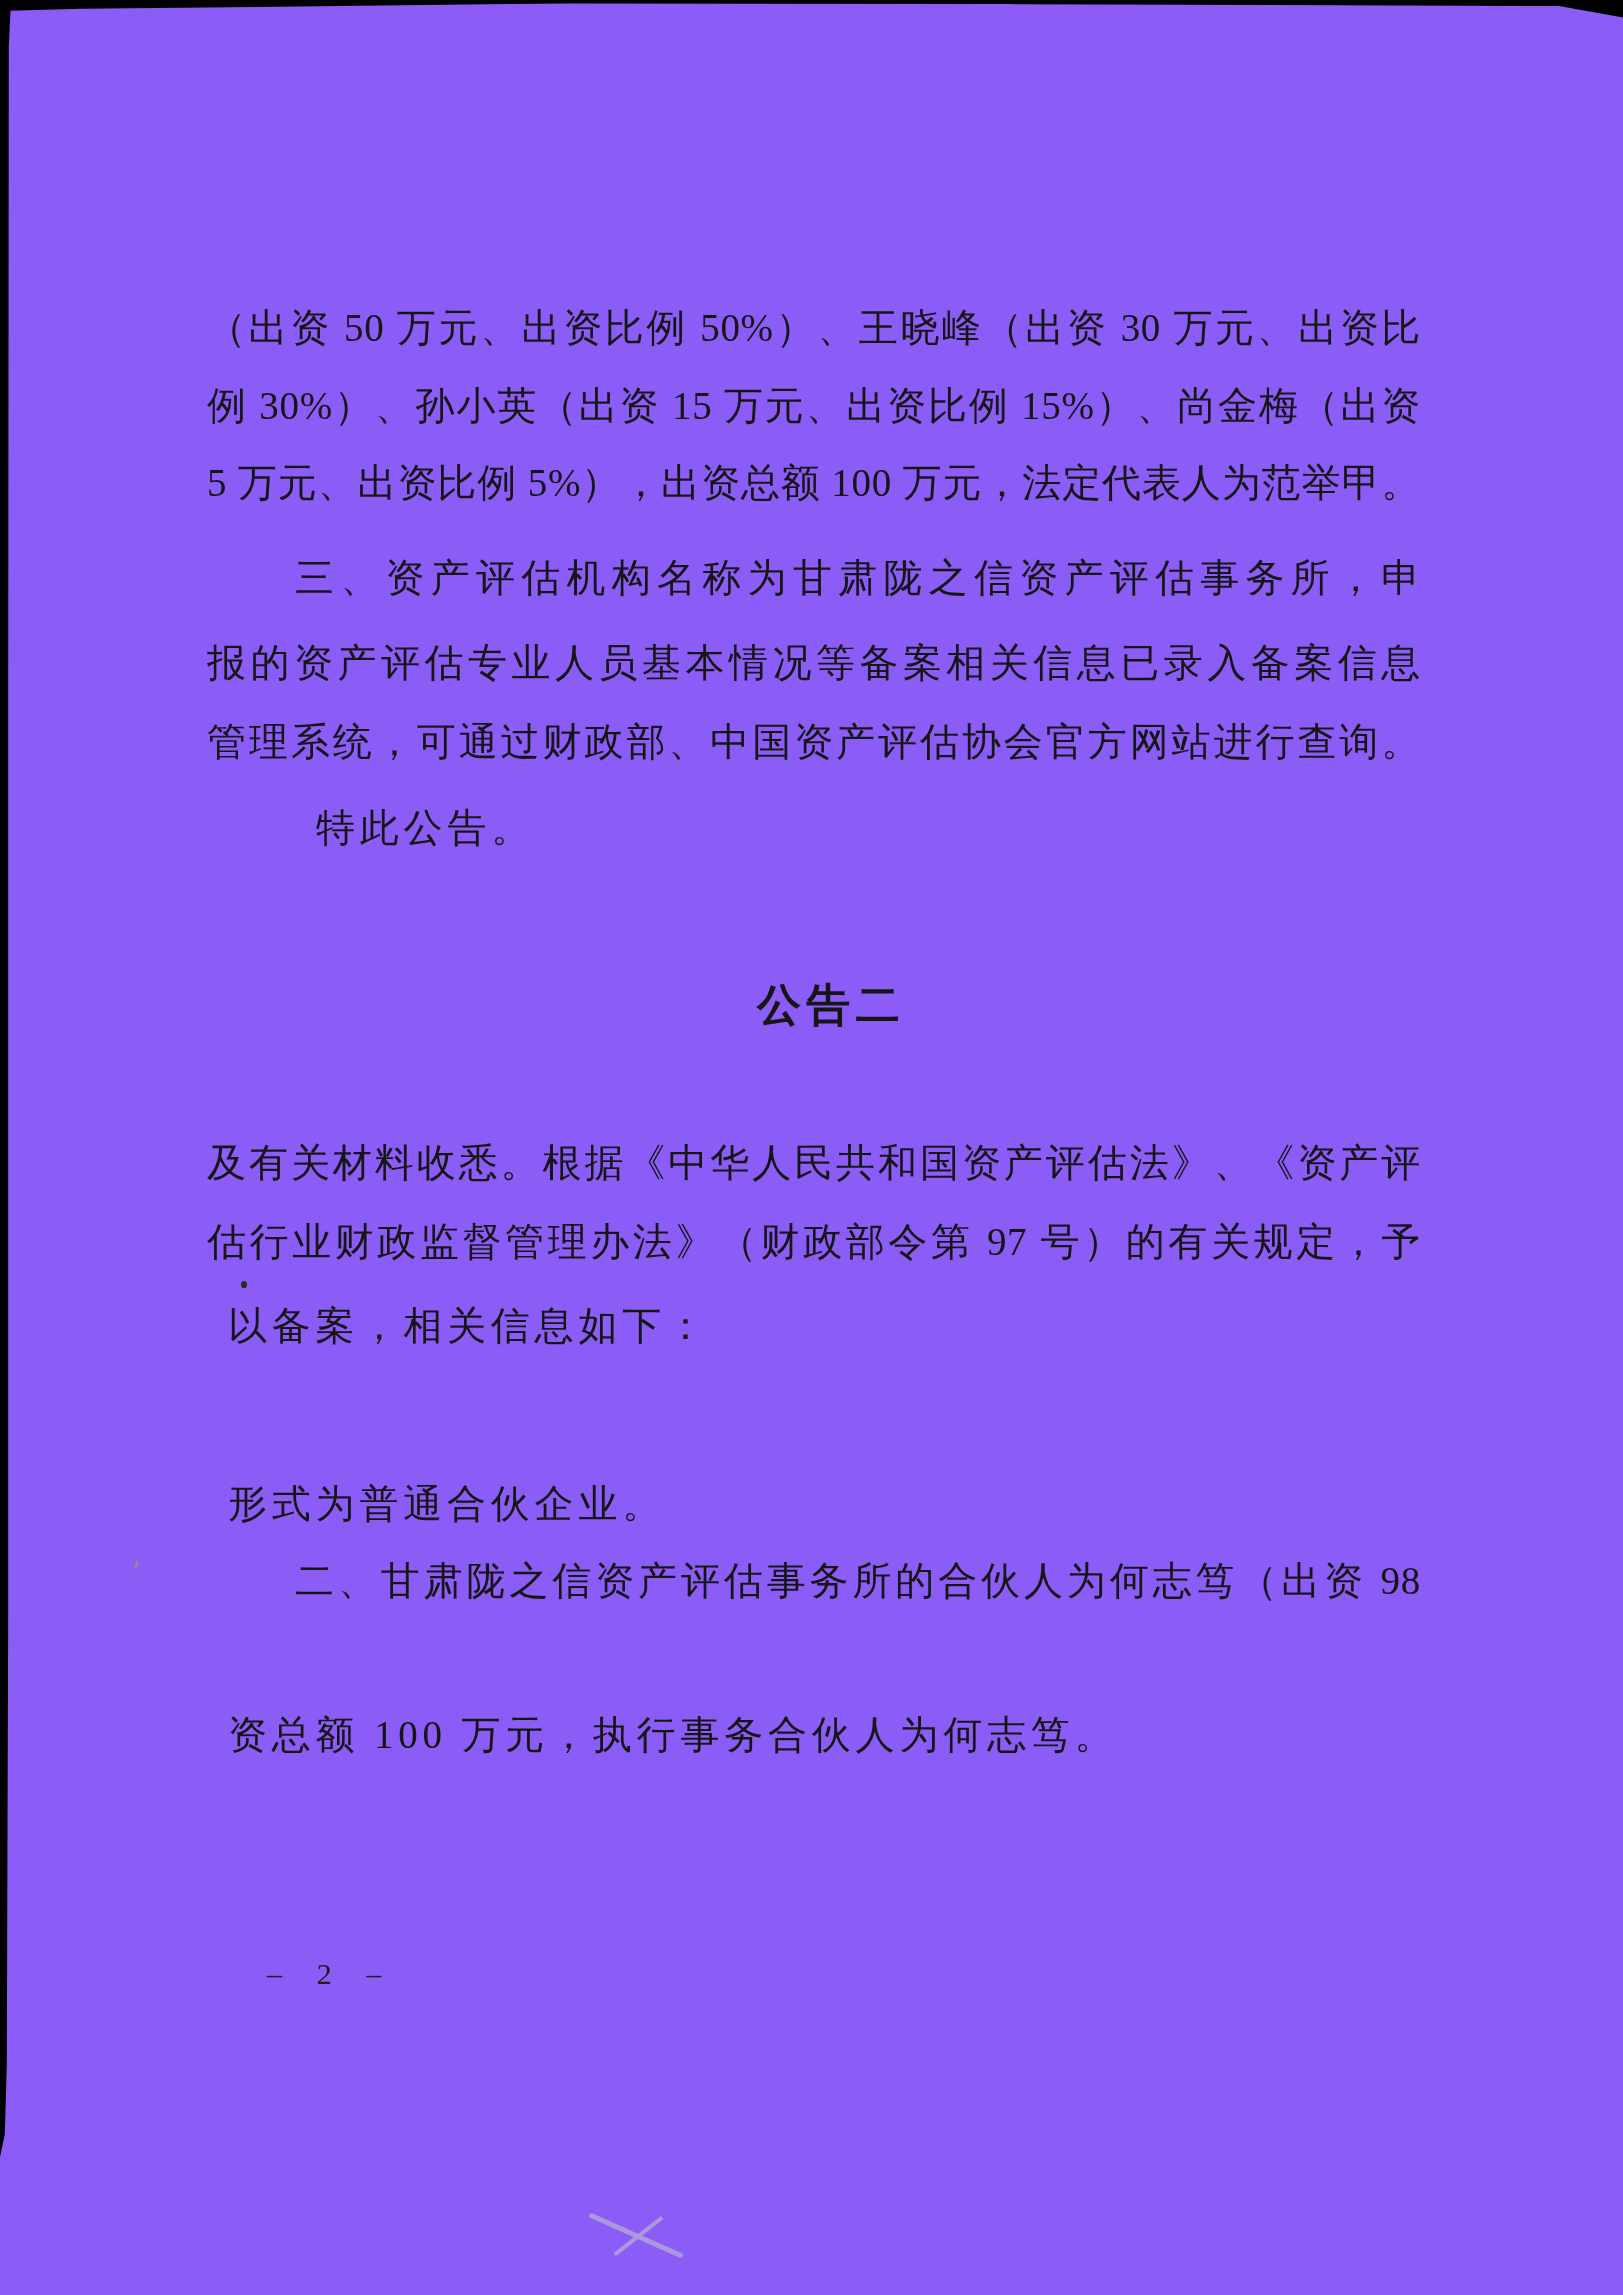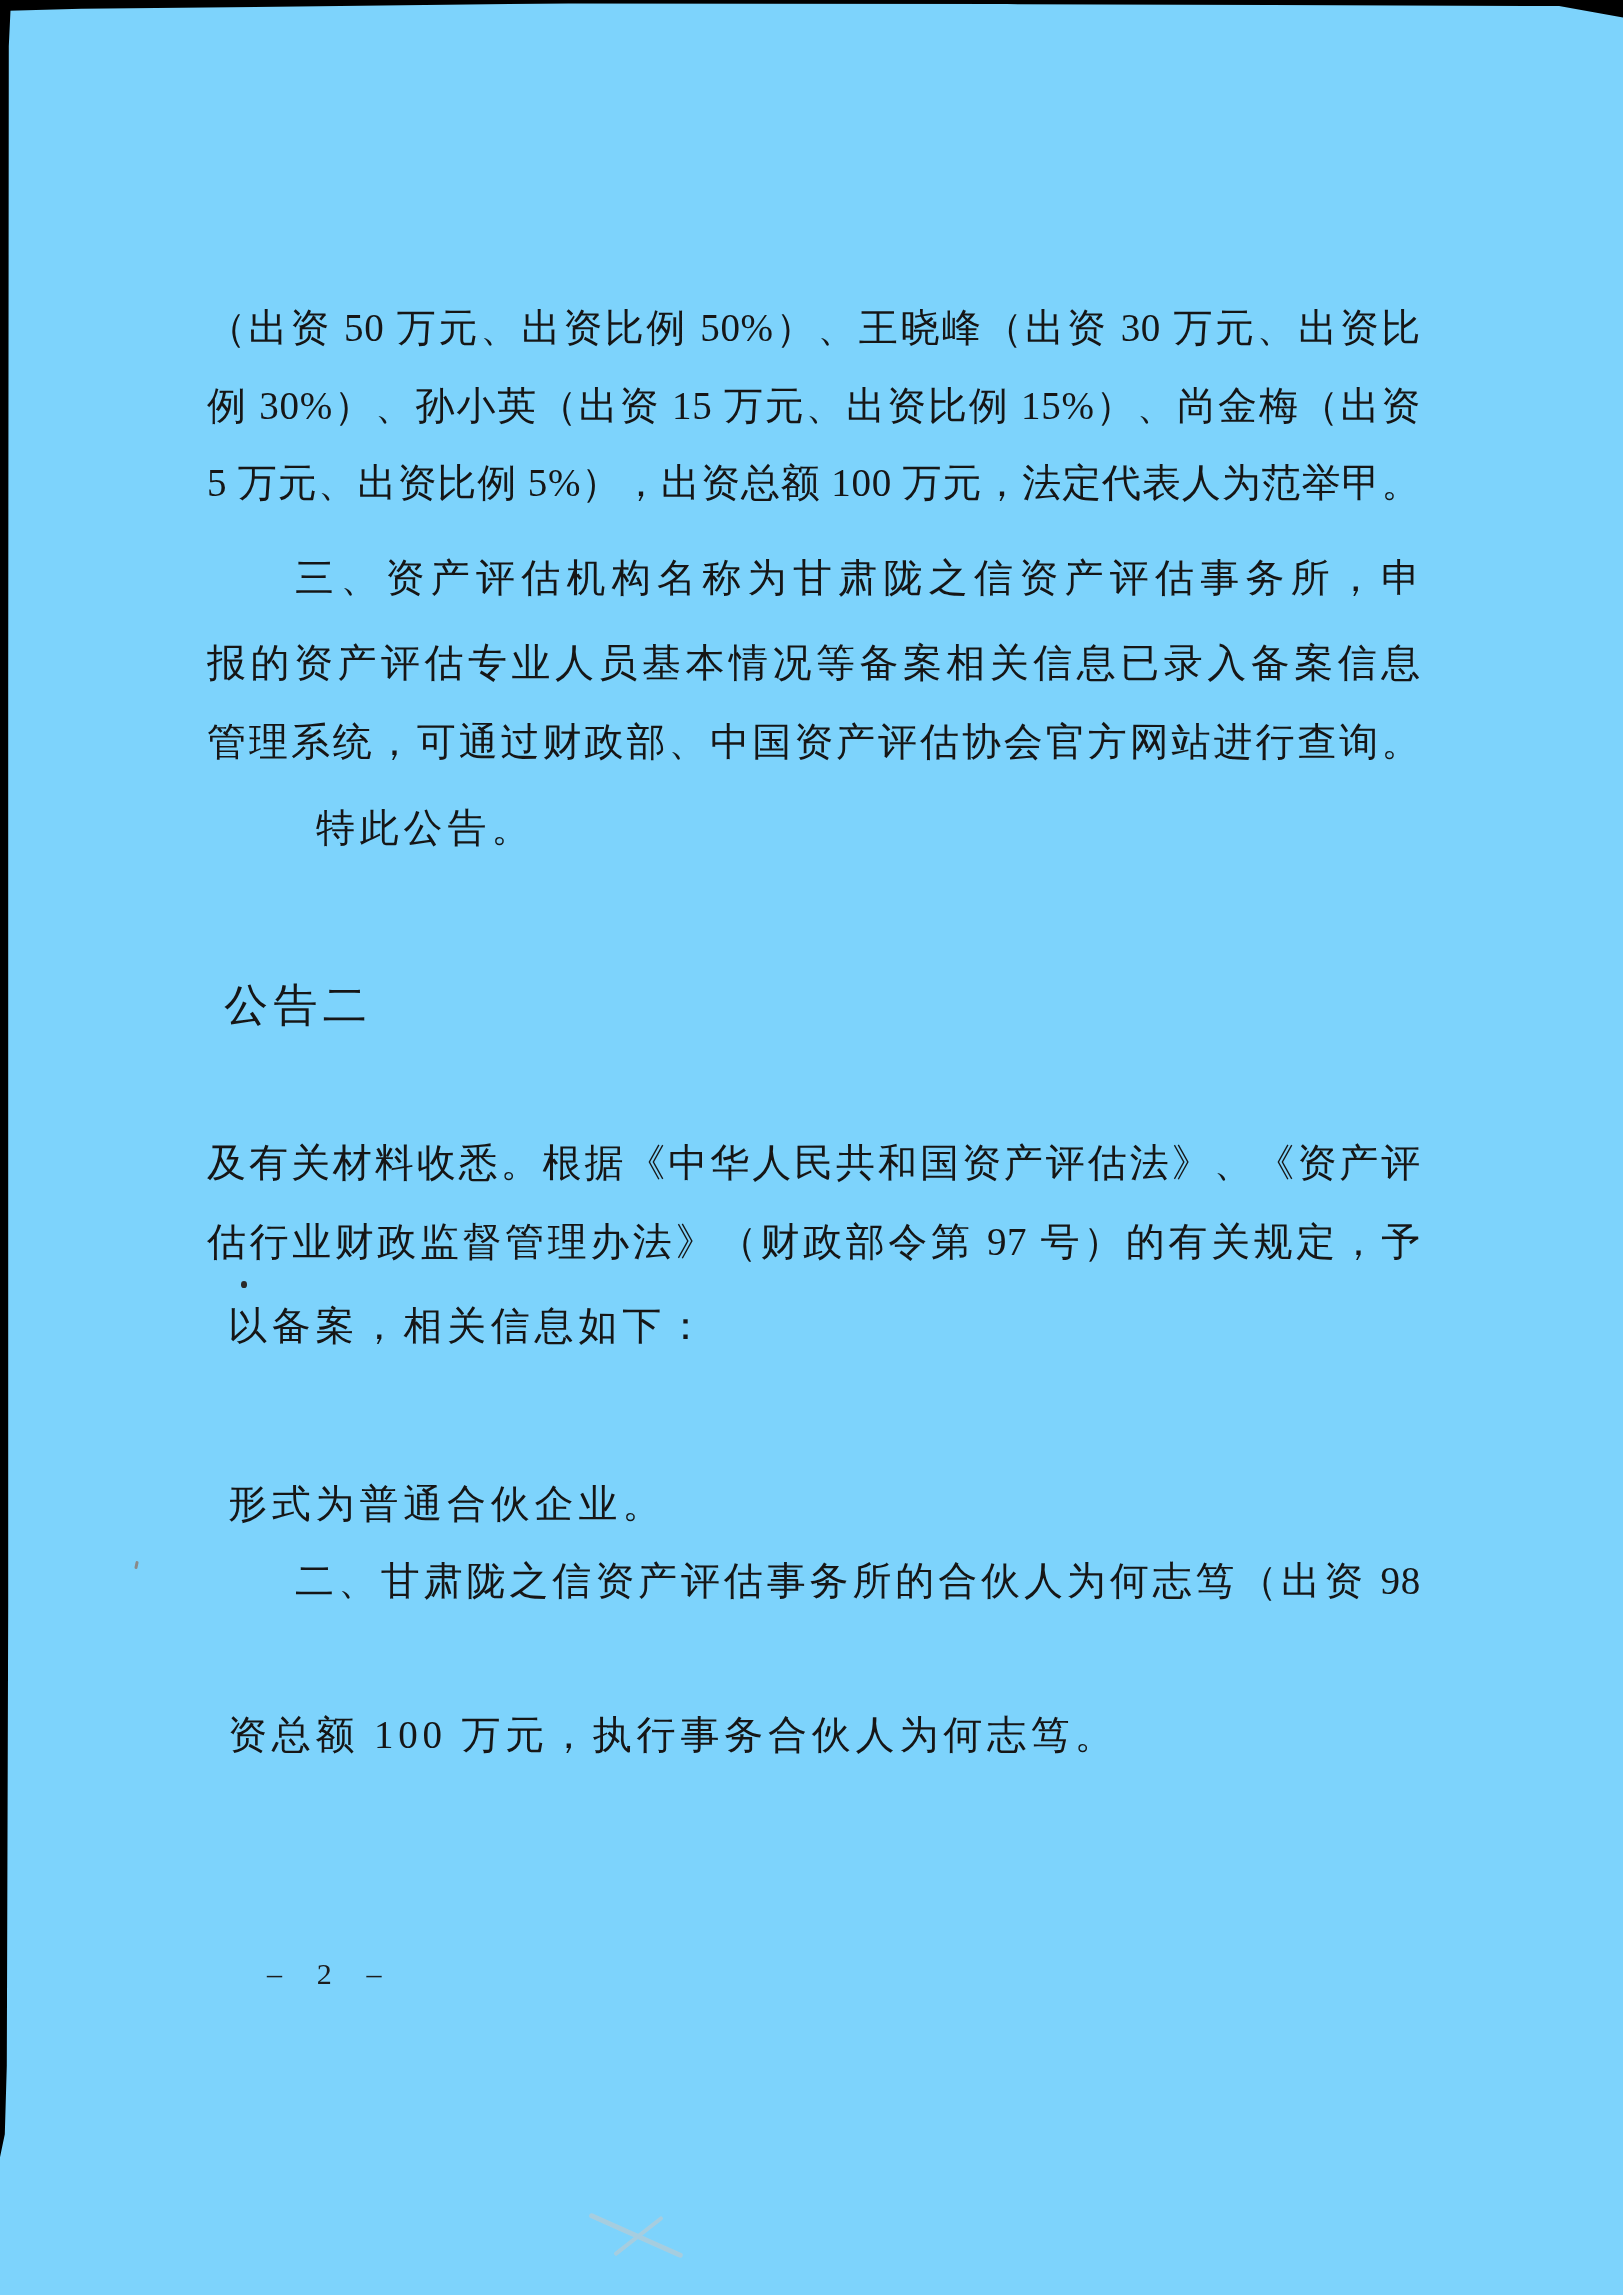--- a/index.html
+++ b/index.html
@@ -1,19 +1,19 @@
 <!DOCTYPE html>
 <html style="font-size:11px"><head>
 <meta charset="utf-8">
 <style>
   html,body{margin:0;padding:0;background:#ffffff;}
   .page{
     position:relative;
     width:1624px;height:2295px;
-    background:#7dd3fc;
+    background:#8b5cf6;
     overflow:hidden;
     font-family:"Liberation Serif","DejaVu Serif",serif;
     color:#161616;
   }
   
   .scan-top{
     position:absolute;left:0;top:0;width:1624px;height:20.4px;background:#000;
     clip-path:polygon(0 0,100% 0,100% 17.7px,96% 6.1px,62% 4.1px,35% 3.4px,17% 6.8px,5% 8.8px,0 11px);
   }
   .scan-left{
@@ -26,22 +26,22 @@
     left:207px;width:1214px;
     font-size:39px;line-height:54px;
     white-space:nowrap;
     letter-spacing:0.7px;
   }
   .just{text-align:justify;text-align-last:justify;}
   .ind{text-indent:88px;}
   .short{letter-spacing:4.8px;margin-left:21px;}
   .heading{
     position:absolute;left:224px;width:1214px;top:977px;
-    font-size:44px;line-height:58px;font-weight:normal;
-    text-align:left;letter-spacing:5.4px;
+    font-size:44px;line-height:58px;font-weight:bold;
+    text-align:center;letter-spacing:5.4px;
   }
   .pagenum{
     position:absolute;left:267px;top:1953px;
     font-size:30px;line-height:41px;letter-spacing:13.6px;
     color:#1c1c1c;
   }
   
   .dot-artifact{
     position:absolute;left:241px;top:1281px;width:6.1px;height:6.8px;
     background:#2a2a2a;border-radius:50%;

